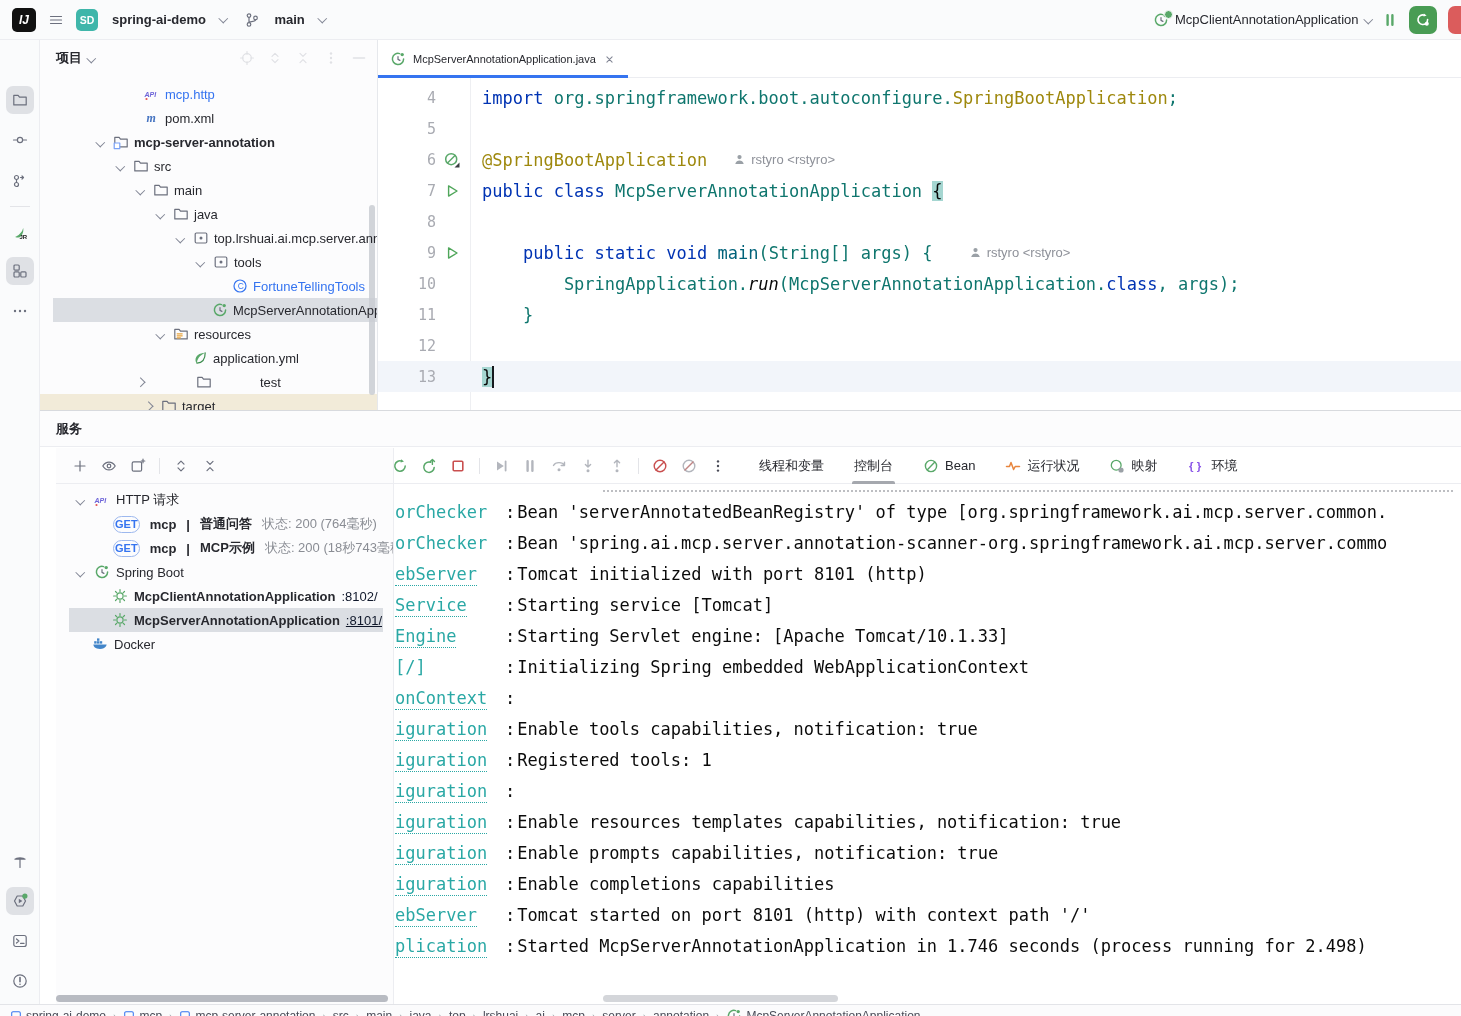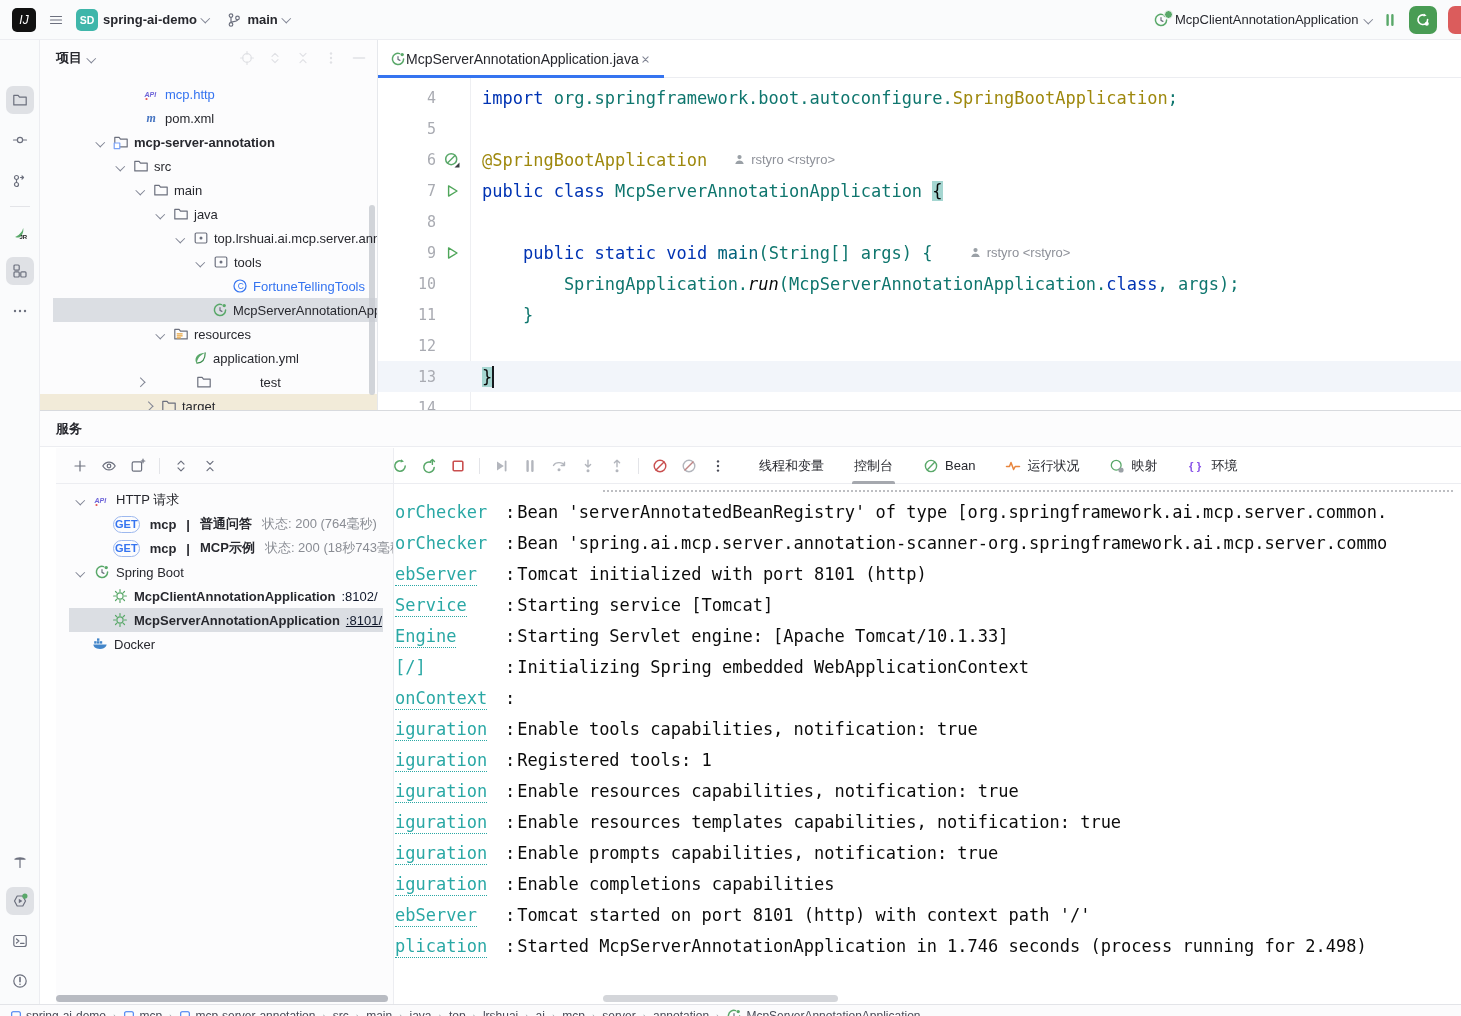--- a/index.html
+++ b/index.html
@@ -11,24 +11,24 @@
   .cv-d{transform:rotate(45deg)}
   .cv-r{transform:rotate(-45deg)}
   .cvw{width:16px;display:flex;justify-content:center;flex:none}
 
   
   #titlebar{position:absolute;left:0;top:0;width:1461px;height:40px;background:#FAFBFC;
     border-bottom:1px solid #ECEDF1;display:flex;align-items:center;justify-content:space-between;
     box-sizing:border-box;padding-left:12px;z-index:6}
   .tb-left{display:flex;align-items:center;gap:12px}
   .ij-logo{width:24px;height:24px;border-radius:5px;background:#111;color:#fff;font-size:12px;
-    font-weight:400;display:flex;align-items:center;justify-content:center;font-style:italic}
+    font-weight:700;display:flex;align-items:center;justify-content:center;font-style:italic}
   .sd-badge{width:22px;height:22px;border-radius:5px;background:#3FB6AA;color:#fff;font-size:10.5px;
     font-weight:700;display:flex;align-items:center;justify-content:center}
-  .tb-item{display:flex;align-items:center;gap:5px;font-size:13px;font-weight:600;color:#27282E}
+  .tb-item{display:flex;align-items:center;gap:14px;font-size:13px;font-weight:600;color:#27282E}
   .tb-item .cv{margin-top:-3px}
   .tb-right{display:flex;align-items:center;gap:11px;height:40px}
   .runcfg{display:flex;align-items:center;gap:6px;font-size:13px;color:#27282E;position:relative}
   .rundot{position:absolute;left:11px;top:-2px;width:7px;height:7px;border-radius:50%;background:#59A869;border:1.5px solid #FAFBFC}
   .btn-green{width:28px;height:28px;border-radius:7px;background:#499C54;display:flex;align-items:center;justify-content:center}
   .btn-red{width:13px;height:28px;border-radius:7px 0 0 7px;background:#DB5C5C}
 
   
   #stripe{position:absolute;left:0;top:40px;width:40px;height:976px;background:#FAFBFC;
     border-right:1px solid #ECEDF1;box-sizing:border-box;z-index:4}
@@ -49,21 +49,21 @@
   .trow.sel::before{content:"";position:absolute;left:13px;right:0;top:0;bottom:0;background:#DBDEE3;z-index:0}
   .trow.exc::before{content:"";position:absolute;left:0;right:0;top:0;bottom:0;background:#F2EBD9;z-index:0}
   .trow>*{position:relative;z-index:1}
   .t-blue{color:#3574F0}
   .t-bold{font-weight:700}
   .vscroll{position:absolute;right:2px;top:165px;width:6px;height:190px;border-radius:3px;background:#C9CCD2;opacity:.85}
 
   
   #editor{position:absolute;left:378px;top:40px;width:1083px;height:370px;background:#fff;overflow:hidden;z-index:2}
   .tabbar{height:38px;border-bottom:1px solid #ECEDF1;display:flex;box-sizing:border-box}
-  .etab{height:38px;display:flex;align-items:center;gap:0;padding:0 12px;font-size:14px;position:relative}
+  .etab{height:38px;display:flex;align-items:center;gap:7px;padding:0 12px;font-size:11px;position:relative}
   .etab::after{content:"";position:absolute;left:0;right:0;bottom:0;height:3px;background:#3574F0}
   #ed-lines{position:absolute;left:0;top:38px;right:0;bottom:0;font-family:"DejaVu Sans Mono",monospace;font-size:17px}
   .gutline{position:absolute;left:92px;top:0;bottom:0;width:1px;background:#EEEFF2}
   .eln{position:absolute;left:0;right:0;height:31px;display:flex;align-items:center}
   .eln.cur{background:#F2F5FA}
   .gut{width:92px;flex:none;display:flex;align-items:center;justify-content:flex-end;gap:8px;
     padding-right:10px;box-sizing:border-box}
   .lnum{font-size:15px;color:#A9ABB2;min-width:22px;text-align:right}
   .gico{width:16px;height:16px;display:flex;align-items:center;justify-content:center}
   .code{padding-left:12px;white-space:pre;display:flex;align-items:center}
@@ -552,27 +552,20 @@
           <span class="gico"></span>
         </div>
         <div class="code"></div>
       </div>
       <div class="eln cur" style="top: 283px;">
         <div class="gut">
           <span class="lnum">13</span>
           <span class="gico"></span>
         </div>
         <div class="code"><span class="tk-brc">}</span><span class="caret"></span></div>
-      </div>
-      <div class="eln" style="top: 314px;">
-        <div class="gut">
-          <span class="lnum">14</span>
-          <span class="gico"></span>
-        </div>
-        <div class="code"></div>
       </div>
     </div>
 </section>
 
 <section id="services">
   <div class="sv-head">
     <span>服务</span>
   </div>
   <div class="sv-left">
     <div class="sv-toolbar">
@@ -842,21 +835,20 @@
           <span class="cmsg">Enable tools capabilities, notification: true</span>
         </div>
         <div class="crow">
           <span class="lcell"><span class="lg lnk">iguration</span></span>
           <span class="ccol">: </span>
           <span class="cmsg">Registered tools: 1</span>
         </div>
         <div class="crow">
           <span class="lcell"><span class="lg lnk">iguration</span></span>
           <span class="ccol">: </span>
-          <span class="cmsg">Enable resources capabilities, notification: true</span>
         </div>
         <div class="crow">
           <span class="lcell"><span class="lg lnk">iguration</span></span>
           <span class="ccol">: </span>
           <span class="cmsg">Enable resources templates capabilities, notification: true</span>
         </div>
         <div class="crow">
           <span class="lcell"><span class="lg lnk">iguration</span></span>
           <span class="ccol">: </span>
           <span class="cmsg">Enable prompts capabilities, notification: true</span>

